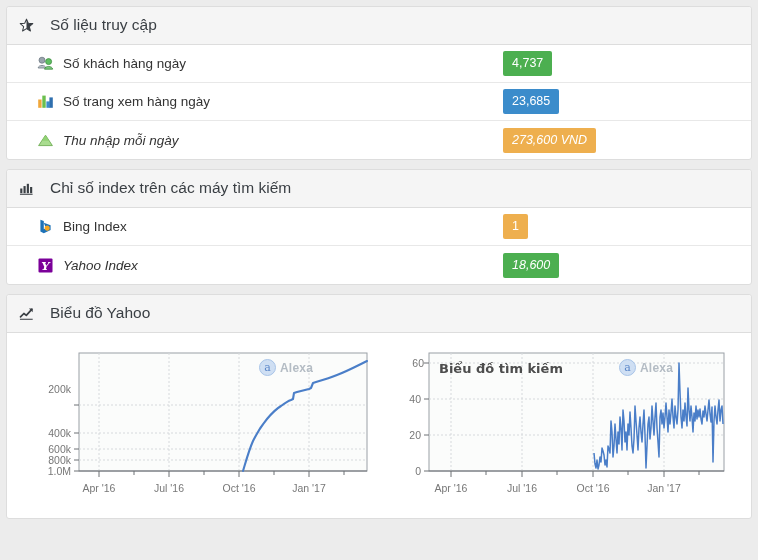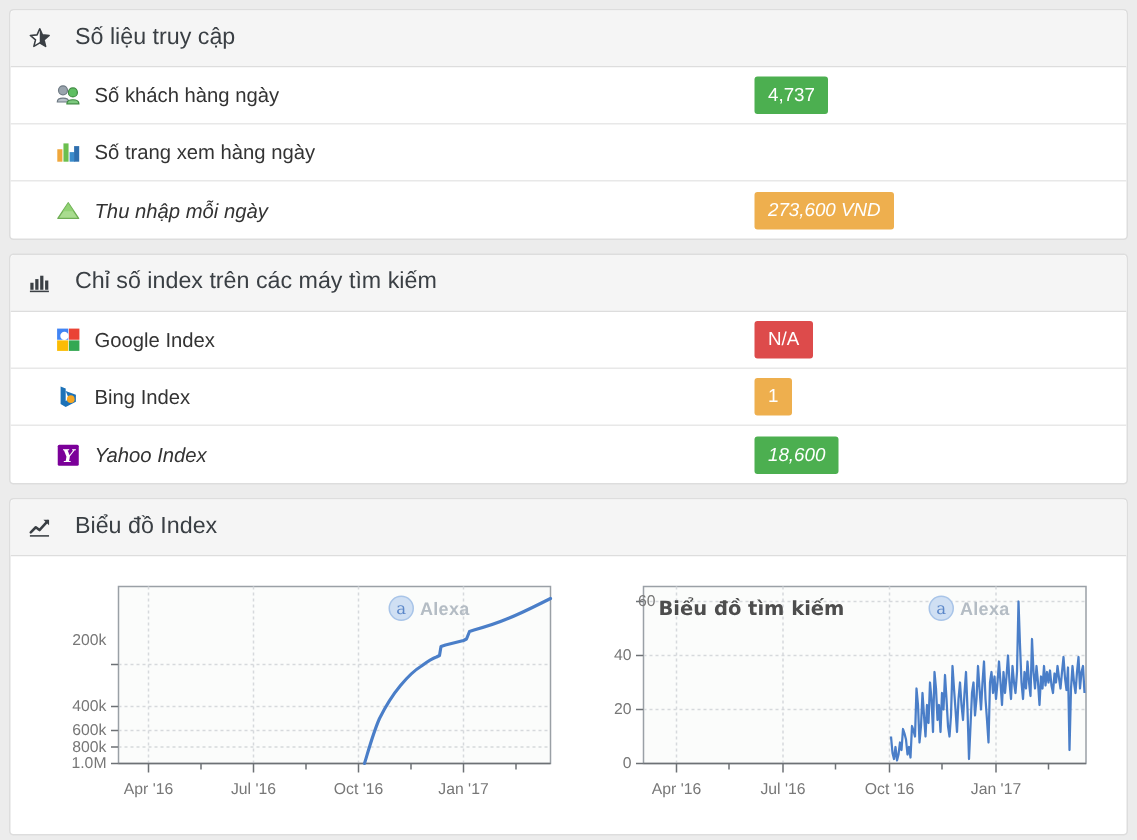--- a/index.html
+++ b/index.html
@@ -178,20 +178,23 @@
         <span class="row-icon">
           <svg class="ic" viewBox="0 0 17 17" aria-hidden="true">
             <rect x="1.2" y="6.5" width="3.4" height="8.3" fill="#f0a73b"></rect>
             <rect x="5.3" y="2.6" width="3.4" height="12.2" fill="#6bbf4e"></rect>
             <rect x="9.4" y="8.4" width="3.4" height="6.4" fill="#3b8ccb"></rect>
             <rect x="12.4" y="4.4" width="3.4" height="10.4" fill="#2f6fae"></rect>
           </svg>
         </span>
         <span class="row-label">Số trang xem hàng ngày</span>
         <span class="row-spacer"></span>
+        <span class="badge-cell">
+          <span class="badge badge-blue">23,685</span>
+        </span>
       </div>
 
       <div class="list-row">
         <span class="row-icon">
           <svg class="ic" viewBox="0 0 17 17" aria-hidden="true">
             <path d="M8.5 3.2 L15.4 13.6 L1.6 13.6 Z" fill="#a9dc8f" stroke="#6fae55" stroke-width="0.9" stroke-linejoin="round"></path>
             <path d="M8.5 3.2 L12.2 8.8 L4.8 8.8 Z" fill="#8ccf6e" opacity="0.8"></path>
           </svg>
         </span>
         <span class="row-label">Thu nhập mỗi ngày</span>
@@ -213,36 +216,20 @@
           <rect x="8.3" y="3.0" width="2.3" height="10.0" fill="#3a3f44"></rect>
           <rect x="11.8" y="6.4" width="2.3" height="6.6" fill="#3a3f44"></rect>
           <rect x="1.0" y="13.6" width="13.5" height="1.1" fill="#3a3f44"></rect>
         </svg>
       </span>
       <span class="panel-title">Chỉ số index trên các máy tìm kiếm</span>
     </div>
 
     <div class="list-group">
 
-      <div class="list-row">
-        <span class="row-icon">
-          <svg class="ic" viewBox="0 0 16 16" aria-hidden="true">
-            <rect x="1" y="1" width="7" height="7" fill="#4285f4"></rect>
-            <rect x="8.4" y="1" width="6.6" height="7" fill="#ea4335"></rect>
-            <rect x="1" y="8.4" width="7" height="6.6" fill="#fbbc05"></rect>
-            <rect x="8.4" y="8.4" width="6.6" height="6.6" fill="#34a853"></rect>
-            <circle cx="5.6" cy="5.6" r="2.6" fill="#ffffff"></circle>
-          </svg>
-        </span>
-        <span class="row-label">Google Index</span>
-        <span class="row-spacer"></span>
-        <span class="badge-cell">
-          <span class="badge badge-red">N/A</span>
-        </span>
-      </div>
 
       <div class="list-row">
         <span class="row-icon">
           <svg class="ic" viewBox="0 0 16 16" aria-hidden="true">
             <path d="M3.2 1.6 L6.4 2.8 L6.4 10.6 L10.0 8.8 L7.8 7.9 L6.4 4.4 L12.8 6.8 L12.8 11.2 L6.4 14.4 L3.2 12.6 Z" fill="#1d72b8"></path>
             <circle cx="9.6" cy="9.5" r="2.4" fill="#f5a623"></circle>
           </svg>
         </span>
         <span class="row-label">Bing Index</span>
         <span class="row-spacer"></span>
@@ -270,21 +257,21 @@
 
   <div class="panel">
     <div class="panel-heading">
       <span class="row-icon" style="width:15px;height:15px;">
         <svg class="ic" viewBox="0 0 16 16" aria-hidden="true">
           <polyline points="1.6,11.6 5.2,8.0 7.8,10.0 13.6,3.6" fill="none" stroke="#3a3f44" stroke-width="1.8" stroke-linecap="round" stroke-linejoin="round"></polyline>
           <polygon points="14.6,2.6 14.6,6.6 10.6,2.6" fill="#3a3f44"></polygon>
           <rect x="1.0" y="13.6" width="13.6" height="1.1" fill="#3a3f44"></rect>
         </svg>
       </span>
-      <span class="panel-title">Biểu đồ Index</span>
+      <span class="panel-title">Biểu đồ Yahoo</span>
     </div>
 
     <div class="charts-body">
 
       <div class="chart-wrap" style="width:360px;height:155px;">
         <svg width="360" height="155" viewBox="0 0 360 155" aria-hidden="true">
 
           <rect x="62" y="4" width="288" height="118" fill="#fbfcfb" stroke="#9aa0a6" stroke-width="1"></rect>
 
           <g stroke="#d6d9dc" stroke-width="1" stroke-dasharray="2,2">
@@ -385,21 +372,21 @@
           <polyline fill="none" stroke="#4a7ec8" stroke-width="1.5" stroke-linejoin="round" points="213,104 214,115 215,119 216,111 217,120 218,116 219,108 220,113 221,99 222,102 223,106 224,116 225,111 226,118 227,97 228,100 229,104 230,72 231,83 232,108 233,97 234,75 235,90 236,104 237,83 238,95 239,68 240,79 241,101 242,61 243,72 244,93 245,83 246,101 247,75 248,86 249,63 250,79 251,97 252,104 253,90 254,57 255,72 256,86 257,101 258,79 259,68 260,83 261,93 262,75 263,61 264,86 265,119 266,97 267,75 268,68 269,90 270,79 271,57 272,72 273,86 274,68 275,54 276,79 277,93 278,108 279,68 280,61 281,75 282,64 283,79 284,68 285,54 286,68 287,83 288,61 289,75 290,64 291,50 292,68 293,79 294,57 295,68 296,75 297,61 298,14 299,43 300,68 301,79 302,61 303,72 304,54 305,68 306,77 307,39 308,61 309,72 310,57 311,68 312,83 313,64 314,72 315,57 316,70 317,61 318,68 319,60 320,70 321,75 322,62 323,68 324,57 325,65 326,72 327,61 328,51 329,65 330,73 331,58 332,113 333,72 334,57 335,68 336,75 337,61 338,51 339,72 340,61 341,57 342,75"></polyline>
         </svg>
 
         <div class="chart-title" style="left:58px;top:12px;">Biểu đồ tìm kiếm</div>
 
         <div class="alexa-mark" style="left:238px;top:10px;">
           <span class="a-circle">a</span>
           <span class="a-text">Alexa</span>
         </div>
 
-        <div class="axis-label y-label" style="left:16px;top:8px;width:40px;">60</div>
+        <div class="axis-label y-label" style="left:3px;top:8px;width:40px;">60</div>
         <div class="axis-label y-label" style="left:0px;top:44px;width:40px;">40</div>
         <div class="axis-label y-label" style="left:0px;top:80px;width:40px;">20</div>
         <div class="axis-label y-label" style="left:0px;top:116px;width:40px;">0</div>
 
         <div class="axis-label" style="left:48px;top:133px;width:44px;text-align:center;">Apr '16</div>
         <div class="axis-label" style="left:119px;top:133px;width:44px;text-align:center;">Jul '16</div>
         <div class="axis-label" style="left:190px;top:133px;width:44px;text-align:center;">Oct '16</div>
         <div class="axis-label" style="left:261px;top:133px;width:44px;text-align:center;">Jan '17</div>
       </div>
 

